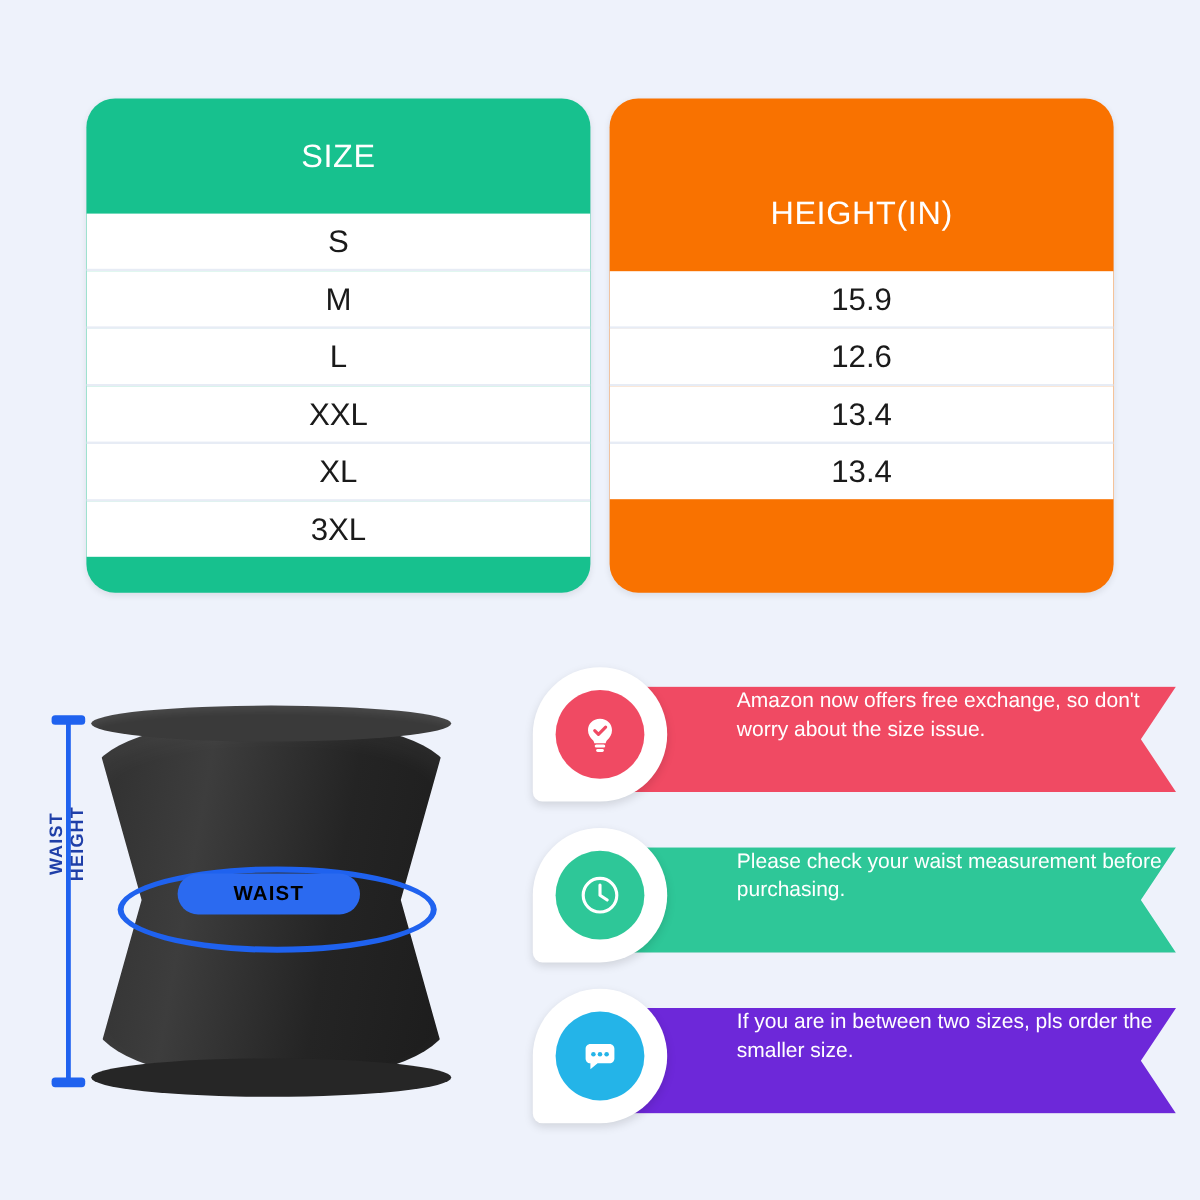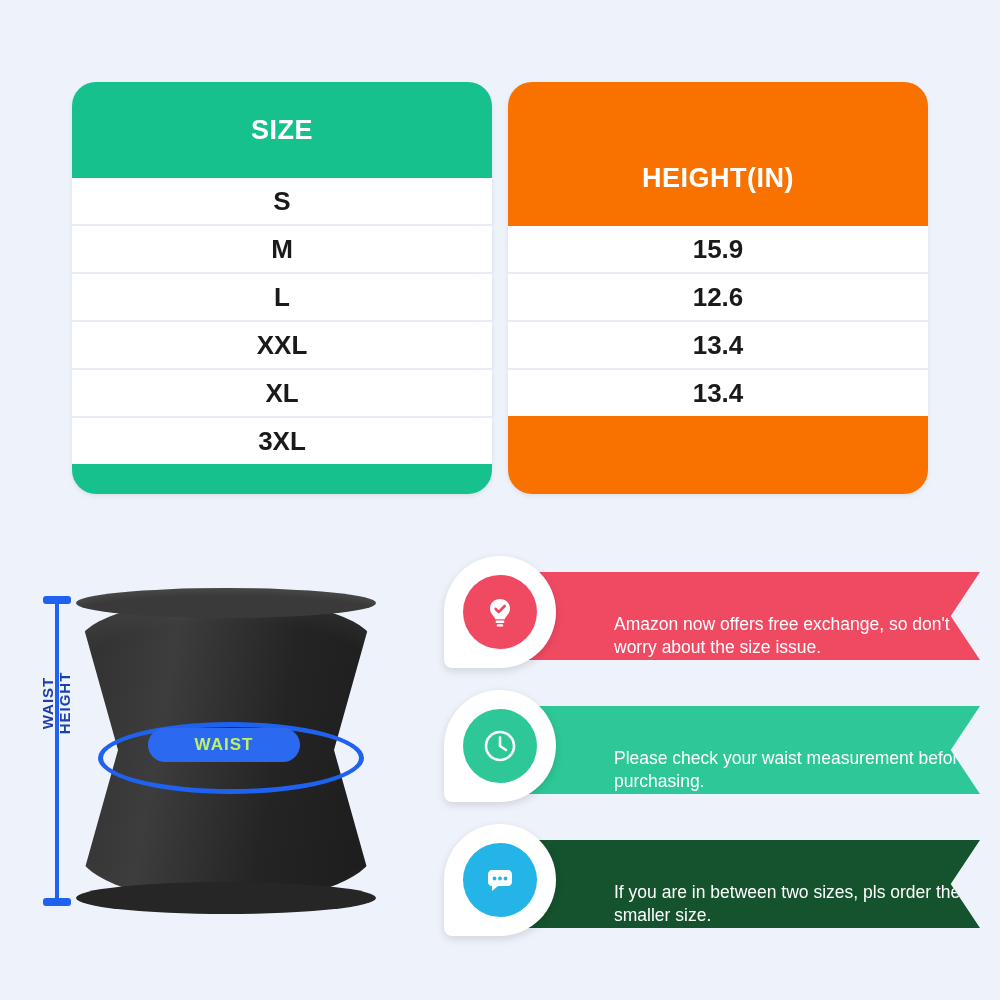--- a/index.html
+++ b/index.html
@@ -24,21 +24,20 @@
     display: flex;
     gap: 16px;
   }
   .size-col {
     flex: 1 1 0;
     border-radius: 24px;
     overflow: hidden;
     box-shadow: 0 2px 5px rgba(0,0,0,0.08);
     display: flex;
     flex-direction: column;
-    font-weight: bold;
   }
   .size-col.col-size  { background: #17c18e; }
   .size-col.col-waist { background: #1f62ef; }
   .size-col.col-height{ background: #f97200; justify-content: center; }
 
   .col-head {
     height: 96px;
     display: flex;
     align-items: center;
     justify-content: center;
@@ -147,21 +146,21 @@
     border-radius: 50%;
   }
   .waist-tag {
     position: absolute;
     left: 72px;
     top: 128px;
     width: 152px;
     height: 34px;
     background: #2b6af0;
     border-radius: 17px;
-    color: #bef264;
+    color: #000000;
     font-size: 17px;
     font-weight: bold;
     letter-spacing: 1px;
     display: flex;
     align-items: center;
     justify-content: center;
   }
 
   
   .notes {
@@ -175,32 +174,32 @@
     height: 120px;
     margin-bottom: 14px;
   }
   .note-banner {
     position: absolute;
     left: 60px;
     top: 16px;
     width: 488px;
     height: 88px;
     display: flex;
-    align-items: flex-end;
+    align-items: flex-start;
     padding-left: 122px;
     box-sizing: border-box;
     color: #ffffff;
     font-size: 17.5px;
     line-height: 1.35;
     clip-path: polygon(0% 0%, 100% 0%, 96% 52%, 100% 100%, 0% 100%, 0% 0%);
     box-shadow: 0 3px 6px rgba(0,0,0,0.10);
   }
   .note-1 .note-banner { background: #f04a63; clip-path: polygon(0 0, 100% 0, 94% 50%, 100% 100%, 0 100%); }
   .note-2 .note-banner { background: #2ec798; clip-path: polygon(0 0, 100% 0, 94% 50%, 100% 100%, 0 100%); }
-  .note-3 .note-banner { background: #14532d; clip-path: polygon(0 0, 100% 0, 94% 50%, 100% 100%, 0 100%); }
+  .note-3 .note-banner { background: #6d28d9; clip-path: polygon(0 0, 100% 0, 94% 50%, 100% 100%, 0 100%); }
 
   .note-bubble {
     position: absolute;
     left: 12px;
     top: 0;
     width: 112px;
     height: 112px;
     background: #ffffff;
     border-radius: 50% 50% 50% 8px;
     box-shadow: 0 3px 8px rgba(0,0,0,0.13);

